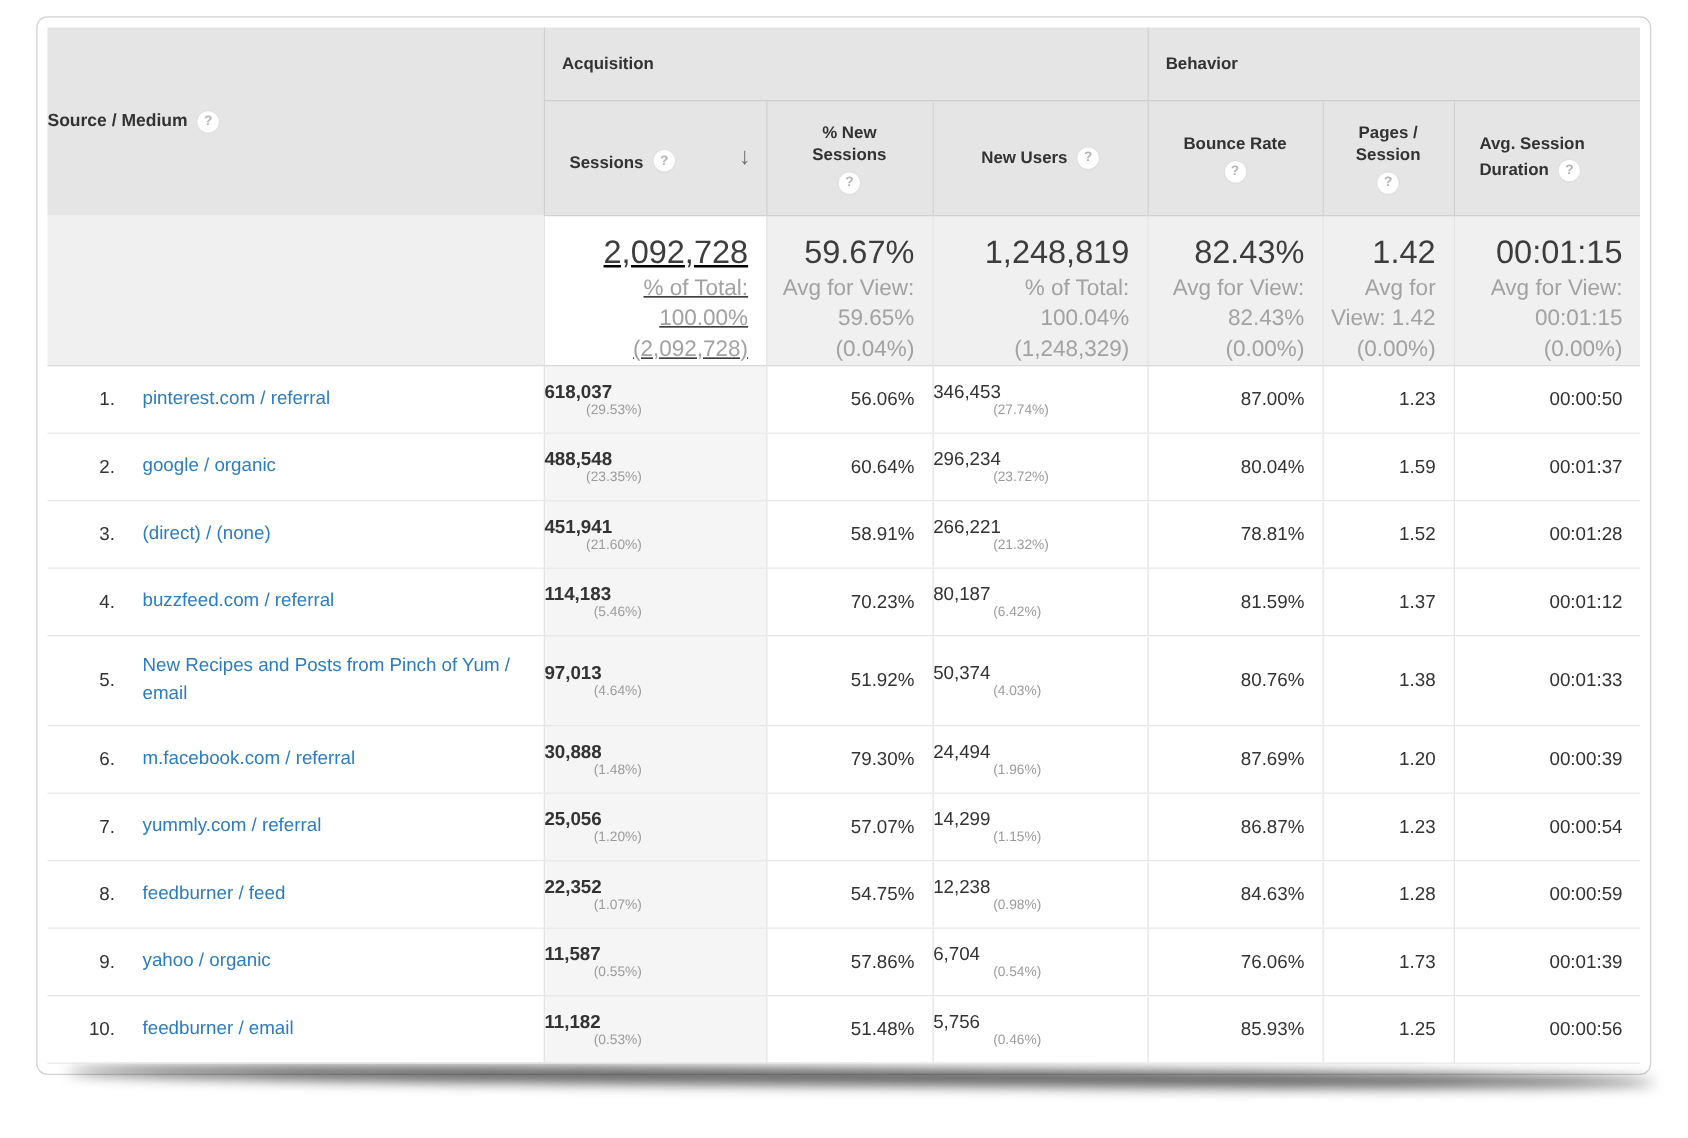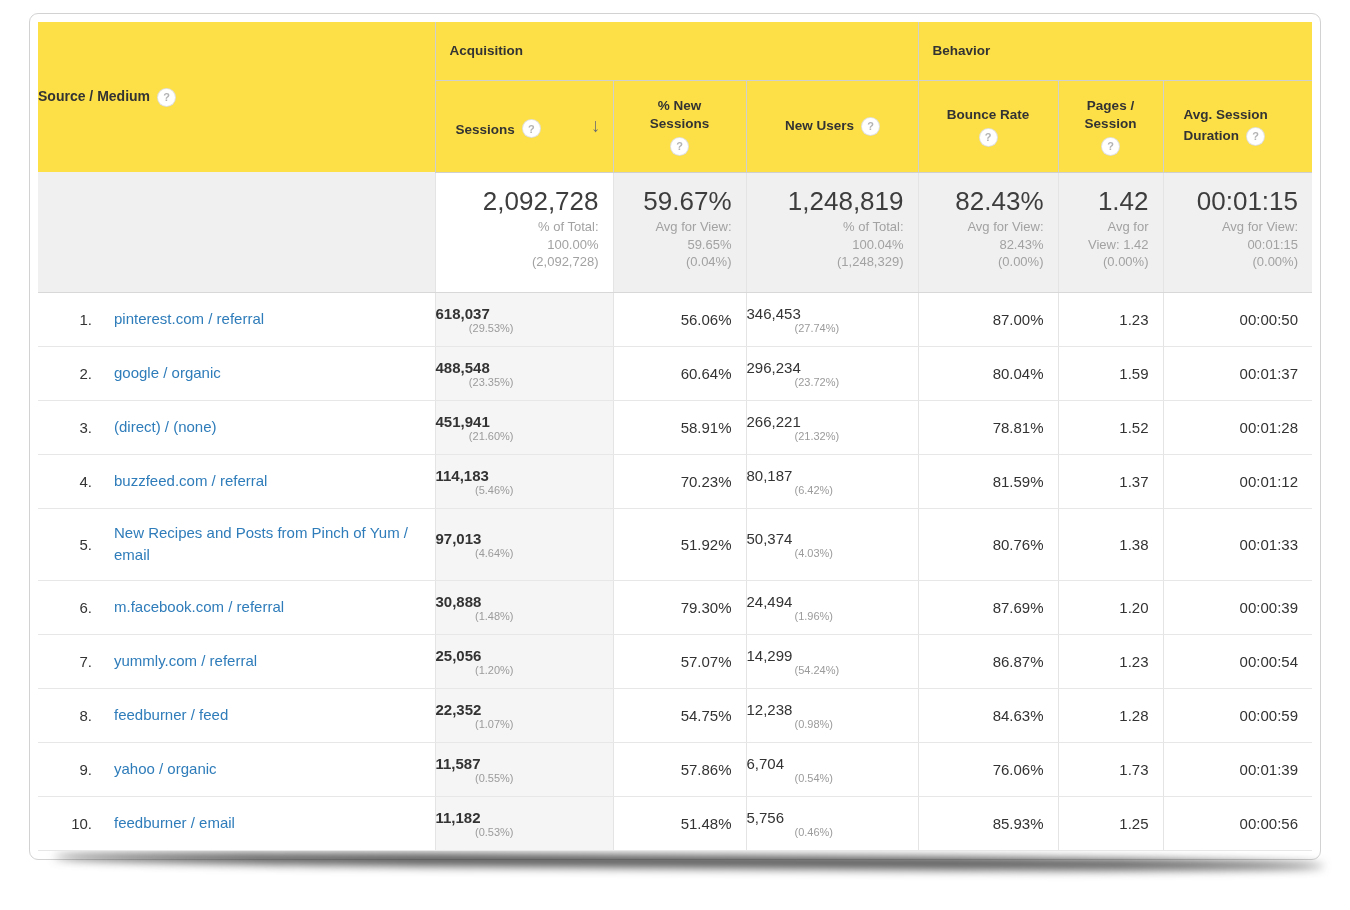--- a/index.html
+++ b/index.html
@@ -12,21 +12,21 @@
   .frame::after { content:""; position:absolute; z-index:-1;
            left:24px; right:-4px; bottom:-9px; height:13px;
            background:rgba(45,45,45,.8); filter:blur(5px);
            transform:rotate(.4deg); border-radius:50% / 9px; }
 
   table.ga { width:1274px; border-collapse:collapse; table-layout:fixed; }
   col.c1{width:397px} col.c2{width:178px} col.c3{width:133px} col.c4{width:172px}
   col.c5{width:140px} col.c6{width:105px} col.c7{width:149px}
 
   
-  thead th { background:#fde047; color:#333; font-weight:bold; font-size:13.5px;
+  thead th { background:#e5e5e5; color:#333; font-weight:bold; font-size:13.5px;
              text-align:left; vertical-align:middle; }
   tr.group-row th { height:58px; }
   tr.col-row th { height:92px; }
   th.group-head { padding-left:14px; border-bottom:1px solid #cfcfcf; }
   th.dim-head { font-size:14px; }
   .bl { border-left:1px solid #cfcfcf; }
   tr.col-row th { border-bottom:1px solid #cfcfcf; }
 
   .help { display:inline-flex; width:17px; height:17px; border-radius:50%;
           background:#fff; color:#b3b3b3; font-size:11px; font-weight:bold;
@@ -38,24 +38,24 @@
   .h-sessions { display:flex; align-items:flex-end; padding:0 12px 0 20px; }
   .sort-arrow { margin-left:auto; color:#6e6e6e; font-size:19px; cursor:pointer; }
   .h-center { text-align:center; }
   .h-center .lbl { display:block; margin:0 auto; line-height:1.3; } .w62 { width:62px; } .w96 { width:96px; }
   .h-dur { padding-left:20px; }
   .h-dur .lbl { display:inline; line-height:1.55; }
 
   
   tr.summary td { height:120px; background:#f0f0f0; vertical-align:top;
                   padding:14px 14px 0 6px; border-bottom:1px solid #d8d8d8; }
-  tr.summary td.white { background:#ffffff; }
+  tr.summary td.white { background:#ffffff;text-decoration:underline; }
   .big { display:block; text-align:right; font-size:26px; color:#3d3d3d;
          line-height:1.1; }
-  .sub { display:block; text-align:right; font-size:13px; color:#a2a2a2;
+  .sub { display:block; text-align:right; font-size:18px; color:#a2a2a2;
          line-height:1.35; white-space:pre-line; margin-top:3px; }
 
   
   tbody tr.data td { height:54px; background:#fff; font-size:15px; color:#333;
                      border-bottom:1px solid #e7e7e7; vertical-align:middle; }
   tbody tr.data td.bl, tr.summary td.bl { border-left:1px solid #e4e4e4; }
   tbody tr.data td.c-sess { background:#f5f5f5; }
 
   td.c-src { padding-left:16px; }
   .src-wrap { display:flex; align-items:center; }
@@ -317,21 +317,21 @@
       <td class="bl c-sess">
             <span class="val-pct">
               <span class="v bold">25,056</span>
               <span class="pct pw1">(1.20%)</span>
             </span>
           </td>
       <td class="bl num">57.07%</td>
       <td class="bl">
             <span class="val-pct">
               <span class="v">14,299</span>
-              <span class="pct pw2">(54.24%)</span>
+              <span class="pct pw2">(1.15%)</span>
             </span>
           </td>
       <td class="bl num">86.87%</td>
       <td class="bl num">1.23</td>
       <td class="bl num">00:00:54</td>
     </tr>
     <tr class="data">
       <td class="c-src">
             <span class="src-wrap">
               <span class="rnum">8.</span>

